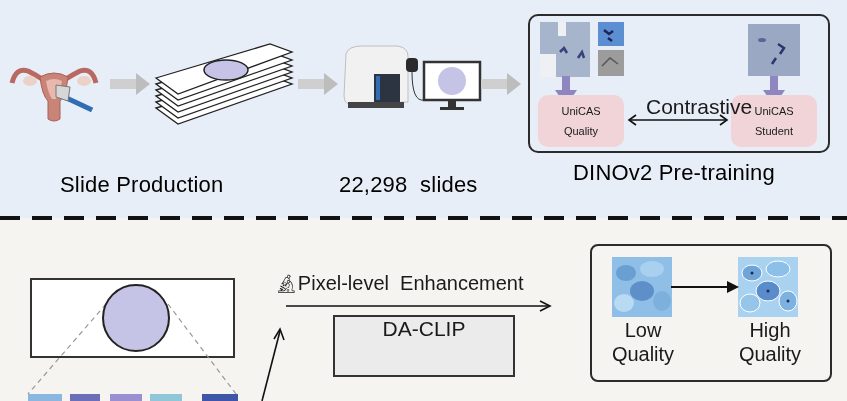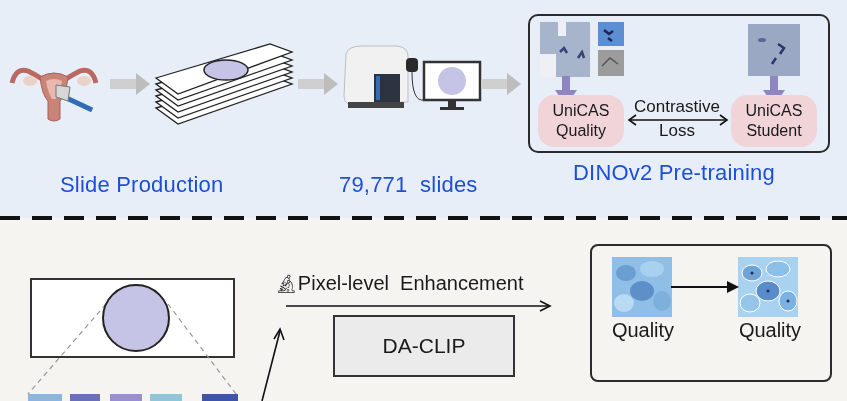--- a/index.html
+++ b/index.html
@@ -15,41 +15,41 @@
   .bottom-panel {
     position: absolute; left: 0; top: 222px; width: 847px; height: 179px;
     background: #f6f4f1;
   }
   .separator {
     position: absolute; left: 0; top: 216px; width: 847px; height: 4px;
     background: repeating-linear-gradient(90deg, #111 0 20px, transparent 20px 32px);
   }
   .abs { position: absolute; }
   .stage-label {
-    position: absolute; font-size: 22px; color: #1d4ed8; white-space: nowrap;
+    position: absolute; font-size: 22px; color: #000000; white-space: nowrap;
     letter-spacing: 0.2px;
   }
   .gray-arrow { position: absolute; width: 40px; height: 22px; }
   .dino-box {
     position: absolute; left: 528px; top: 14px; width: 302px; height: 139px;
     border: 2px solid #2b2b2b; border-radius: 10px; box-sizing: border-box;
   }
   .pink-box {
-    position: absolute; background: #f0d4d8; border-radius: 16px;
+    position: absolute; background: #f0d4d8; border-radius: 10px;
     width: 86px; height: 52px; display: flex; flex-direction: column;
-    align-items: center; justify-content: center; font-size: 16px; line-height: 20px;
+    align-items: center; justify-content: center; font-size: 11px; line-height: 20px;
     color: #1a1a1a;
   }
   .purple-arrow { position: absolute; width: 22px; height: 30px; }
-  .loss-text { position: absolute; font-size: 17px; text-align: center; line-height: 20px; }
+  .loss-text { position: absolute; font-size: 21px; line-height: 20px; margin-left: 17px; }
   .enh-label { position: absolute; left: 275px; top: 272px; font-size: 20px; white-space: nowrap; }
   .daclip-box {
     position: absolute; left: 333px; top: 315px; width: 182px; height: 62px;
     background: #ebebeb; border: 2px solid #333; box-sizing: border-box;
-    display: flex; align-items: center; justify-content: center; font-size: 21px;
+    display: flex; align-items: flex-start; justify-content: center; font-size: 21px;
   }
   .quality-box {
     position: absolute; left: 590px; top: 244px; width: 242px; height: 138px;
     border: 2px solid #2b2b2b; border-radius: 8px; box-sizing: border-box;
   }
   .q-label { position: absolute; font-size: 20px; text-align: center; line-height: 24px; }
   .cell-img { position: absolute; width: 60px; height: 60px; }
   .slide-rect {
     position: absolute; left: 30px; top: 278px; width: 205px; height: 80px;
     background: #fff; border: 2px solid #333; box-sizing: border-box;
@@ -144,30 +144,29 @@
   <span>UniCAS</span>
   <span>Quality</span>
 </div>
 <div class="pink-box" style="left:731px;top:95px">
   <span>UniCAS</span>
   <span>Student</span>
 </div>
 
 <div class="loss-text" style="left:629px;top:97px;width:96px">
   <div>Contrastive</div>
-  <div style="margin-top:4px">Loss</div>
 </div>
 <svg class="abs" style="left:626px;top:114px" width="104" height="12">
   <line x1="4" y1="6" x2="100" y2="6" stroke="#111" stroke-width="1.6"></line>
   <polyline points="10,1 3,6 10,11" fill="none" stroke="#111" stroke-width="1.6"></polyline>
   <polyline points="94,1 101,6 94,11" fill="none" stroke="#111" stroke-width="1.6"></polyline>
 </svg>
 
 <div class="stage-label" style="left:60px;top:172px">Slide Production</div>
-<div class="stage-label" style="left:339px;top:172px;white-space:pre">79,771  slides</div>
+<div class="stage-label" style="left:339px;top:172px;white-space:pre">22,298  slides</div>
 <div class="stage-label" style="left:573px;top:160px">DINOv2 Pre-training</div>
 
 <div class="slide-rect"></div>
 <svg class="abs" style="left:20px;top:282px" width="230" height="119">
   <line x1="86" y1="22" x2="8" y2="112" stroke="#999" stroke-width="1.2" stroke-dasharray="5,4"></line>
   <line x1="148" y1="22" x2="216" y2="112" stroke="#999" stroke-width="1.2" stroke-dasharray="5,4"></line>
   <circle cx="116" cy="36" r="33" fill="#c5c3e6" stroke="#222" stroke-width="2"></circle>
   <rect x="8" y="112" width="34" height="8" fill="#8ab6e0"></rect>
   <rect x="50" y="112" width="30" height="8" fill="#6a6fb8"></rect>
   <rect x="90" y="112" width="32" height="8" fill="#9a8fd0"></rect>
@@ -209,17 +208,19 @@
   <ellipse cx="12" cy="46" rx="10" ry="9" fill="#95c6ea" stroke="#fff" stroke-width="1"></ellipse>
   <circle cx="14" cy="16" r="1.5" fill="#1c2a5a"></circle>
     <circle cx="30" cy="34" r="1.5" fill="#1c2a5a"></circle>
     <circle cx="50" cy="44" r="1.5" fill="#1c2a5a"></circle>
 </svg>
 <svg class="abs" style="left:671px;top:281px" width="68" height="12">
   <line x1="0" y1="6" x2="62" y2="6" stroke="#111" stroke-width="2"></line>
   <polygon points="56,0 68,6 56,12" fill="#111"></polygon>
 </svg>
 <div class="q-label" style="left:608px;top:318px;width:70px">
+  <div>Low</div>
   <div>Quality</div>
 </div>
 <div class="q-label" style="left:732px;top:318px;width:76px">
+  <div>High</div>
   <div>Quality</div>
 </div>
 
 </body></html>

